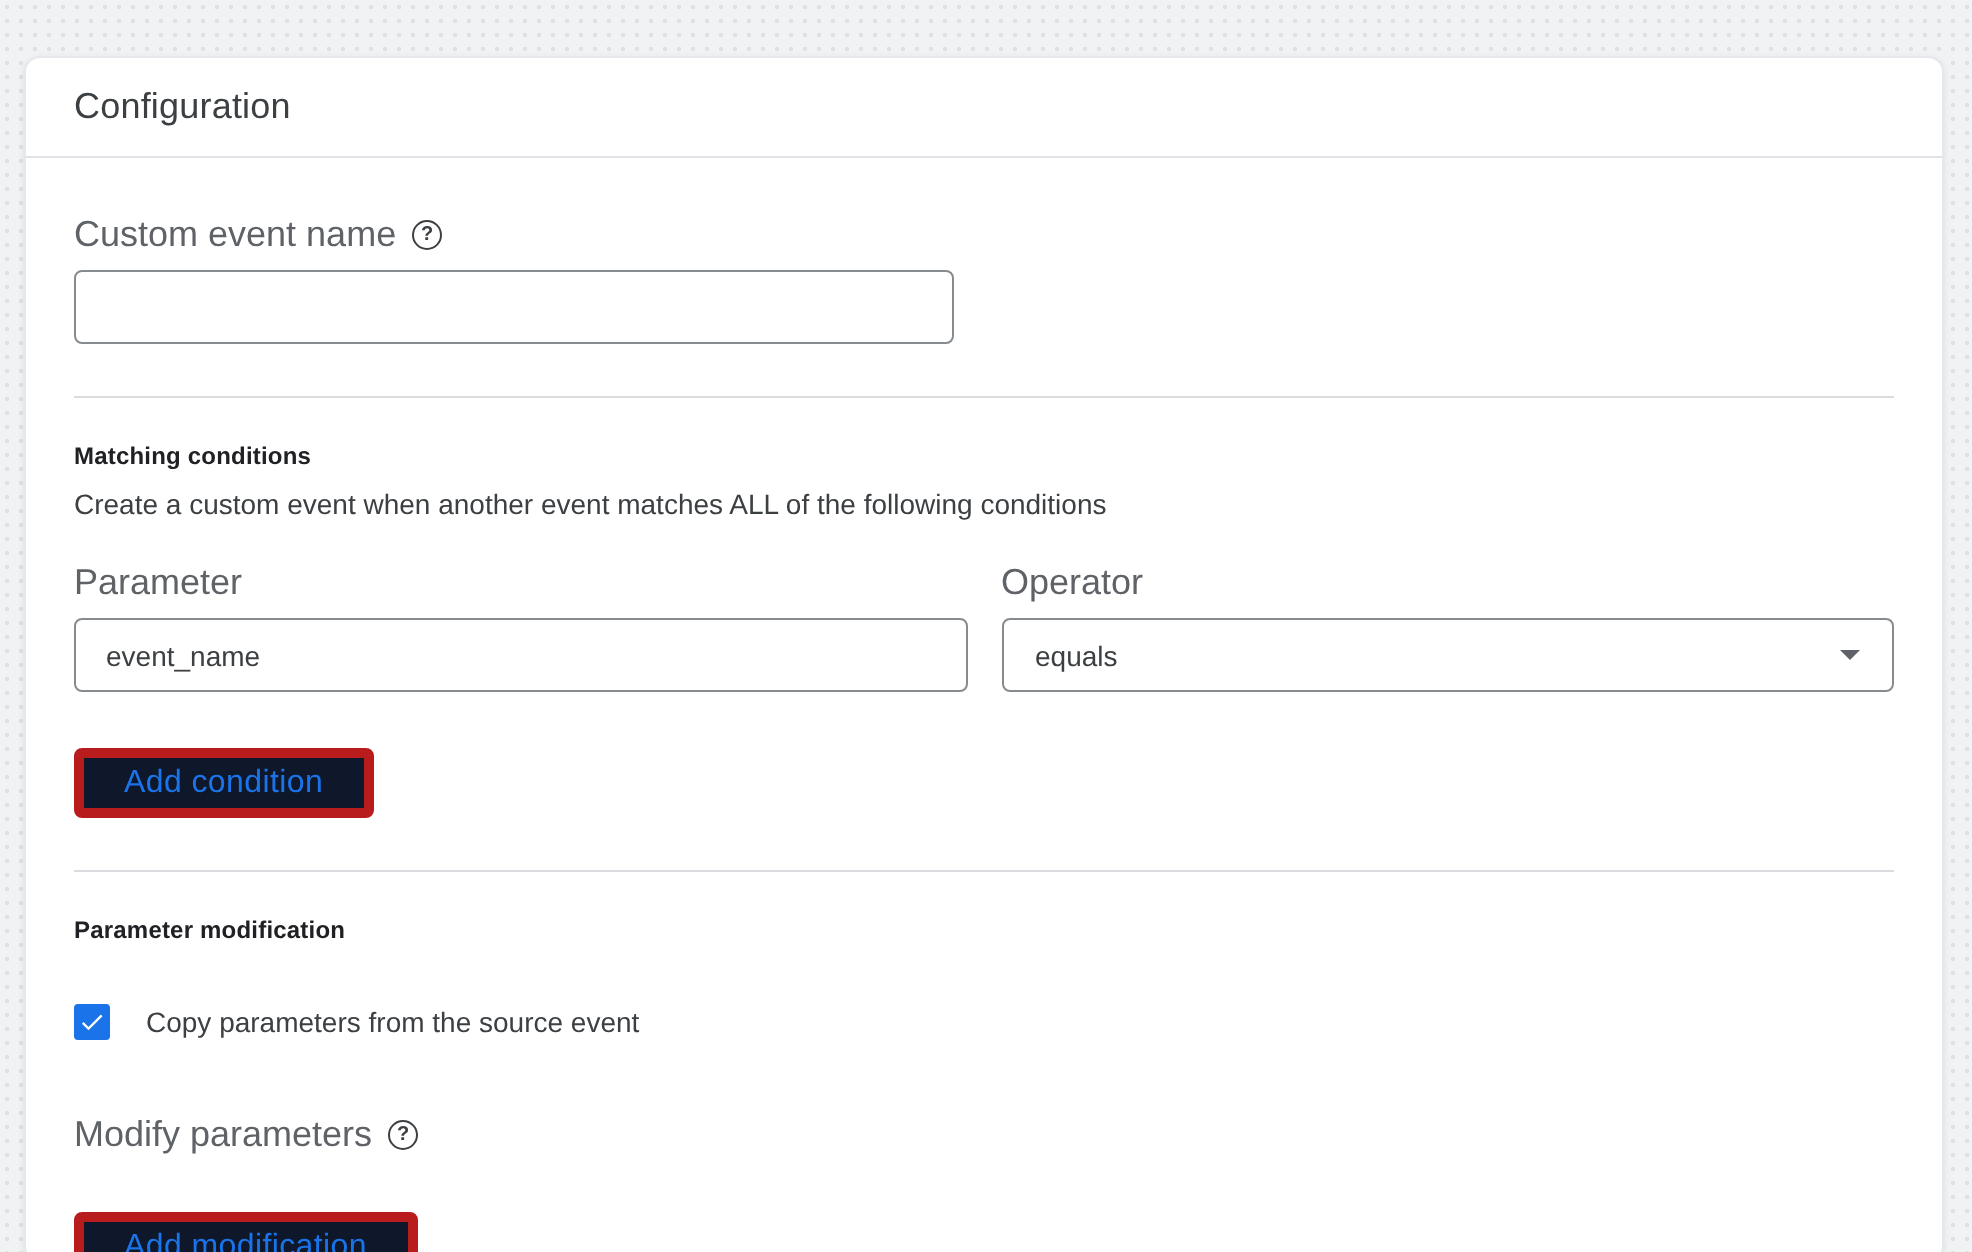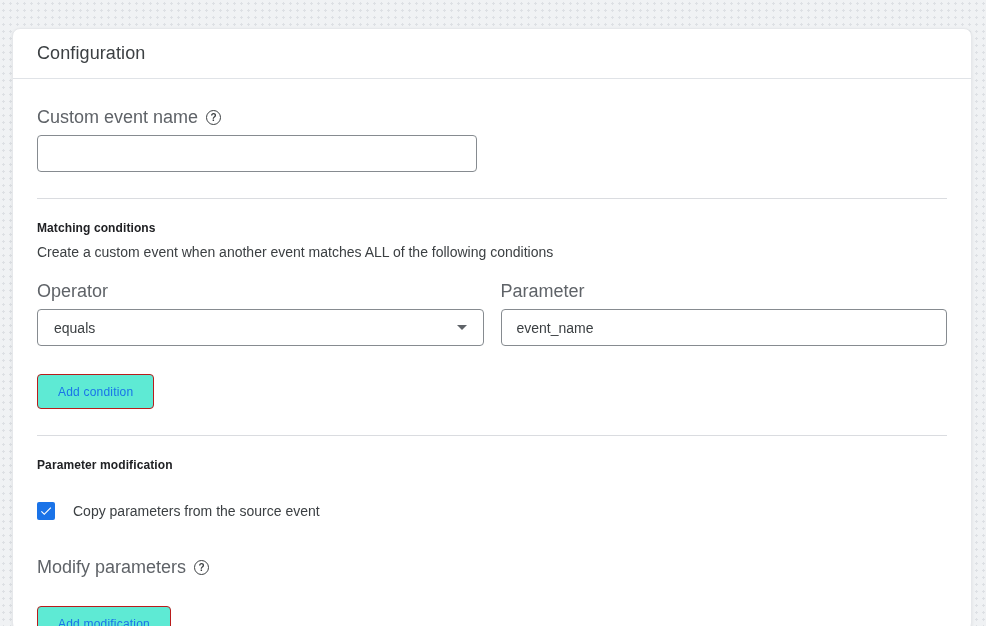--- a/index.html
+++ b/index.html
@@ -118,26 +118,26 @@
     width: 0; height: 0;
     border-left: 5px solid transparent;
     border-right: 5px solid transparent;
     border-top: 5px solid #5f6368;
   }
 
   .outline-btn {
     margin-top: 28px;
     height: 35px;
     padding: 0 20px;
-    background: #5eead4;
-    border: 1px solid #b91c1c;
+    background: #0f172a;
+    border: 5px solid #b91c1c;
     border-radius: 4px;
     color: #1a73e8;
     font-family: "Liberation Sans", sans-serif;
-    font-size: 12px;
+    font-size: 16px;
     font-weight: 500;
     letter-spacing: 0.2px;
     cursor: pointer;
   }
 
   .checkbox-row {
     display: flex;
     align-items: center;
     margin-top: 30px;
   }
@@ -180,31 +180,31 @@
       <input type="text" class="text-input custom-event-input" value="" style="">
     </section>
 
     <hr class="divider">
 
     <section>
       <h2 class="section-heading">Matching conditions</h2>
       <p class="section-desc">Create a custom event when another event matches ALL of the following conditions</p>
 
       <div class="fields-row">
+        <div class="field-col">
+          <span class="field-label">Parameter</span>
+          <input type="text" class="text-input" value="event_name" style="">
+        </div>
         <div class="field-col">
           <span class="field-label">Operator</span>
           <div class="select-box">
             <span>equals</span>
             <span class="dropdown-arrow"></span>
           </div>
         </div>
-        <div class="field-col">
-          <span class="field-label">Parameter</span>
-          <input type="text" class="text-input" value="event_name" style="">
-        </div>
       </div>
 
       <button class="outline-btn">Add condition</button>
     </section>
 
     <hr class="divider">
 
     <section>
       <h2 class="section-heading">Parameter modification</h2>
 

